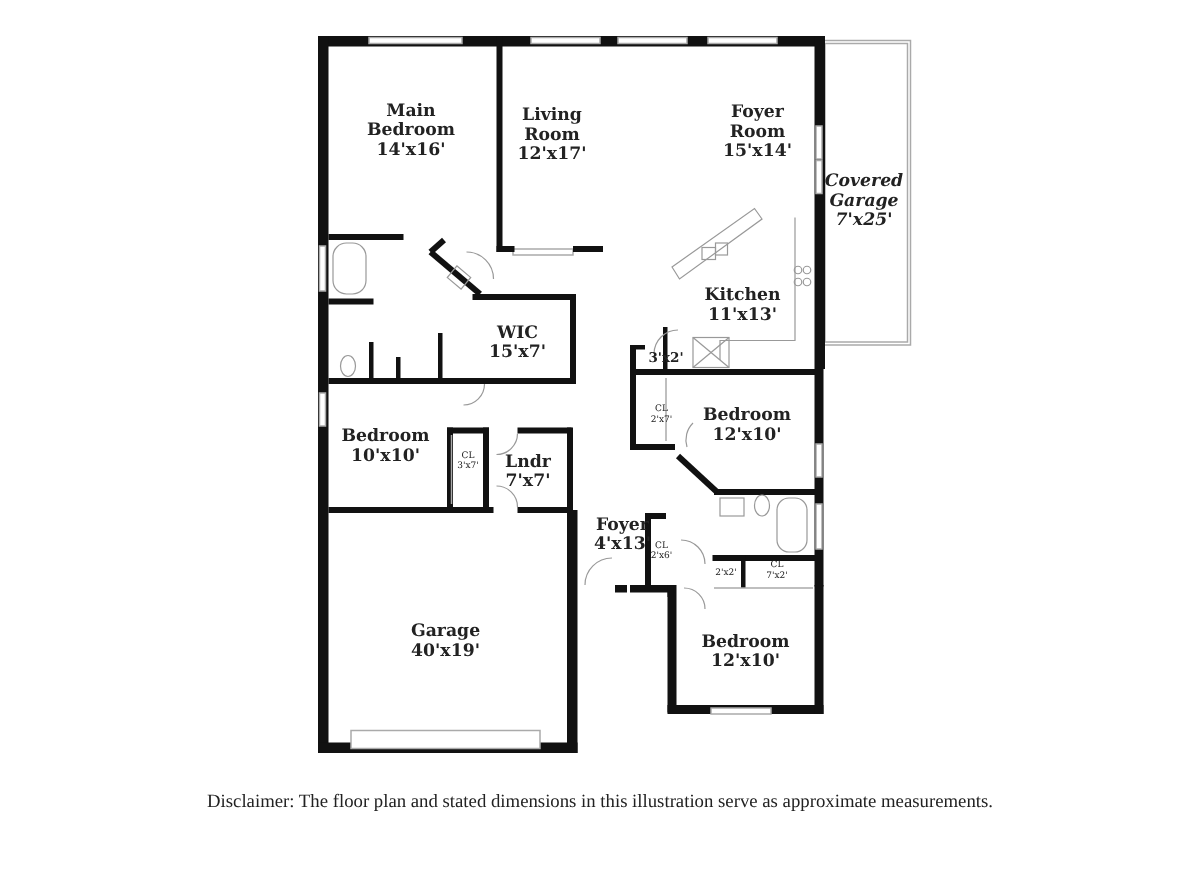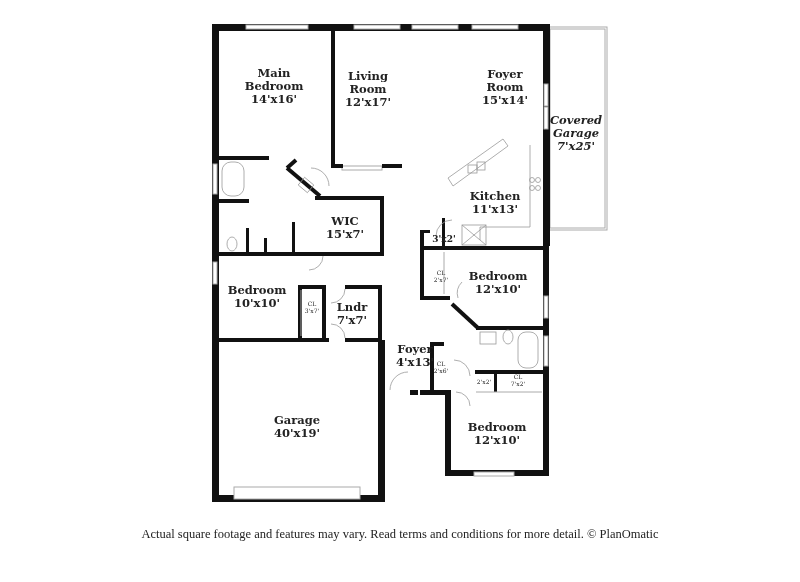--- a/index.html
+++ b/index.html
@@ -208,14 +208,14 @@
     <div>Bedroom</div>
     <div>12'x10'</div>
   </div>
   <div class="label" style="left:297px;top:414px;">
     <div>Garage</div>
     <div>40'x19'</div>
   </div>
 </div>
 
 <div class="disclaimer">
-  <div>Actual square footage and features may vary. Read terms and conditions for more detail. © PlanOmatic</div>
+  <div>Disclaimer: The floor plan and stated dimensions in this illustration serve as approximate measurements.</div>
 </div>
 
 </body></html>

